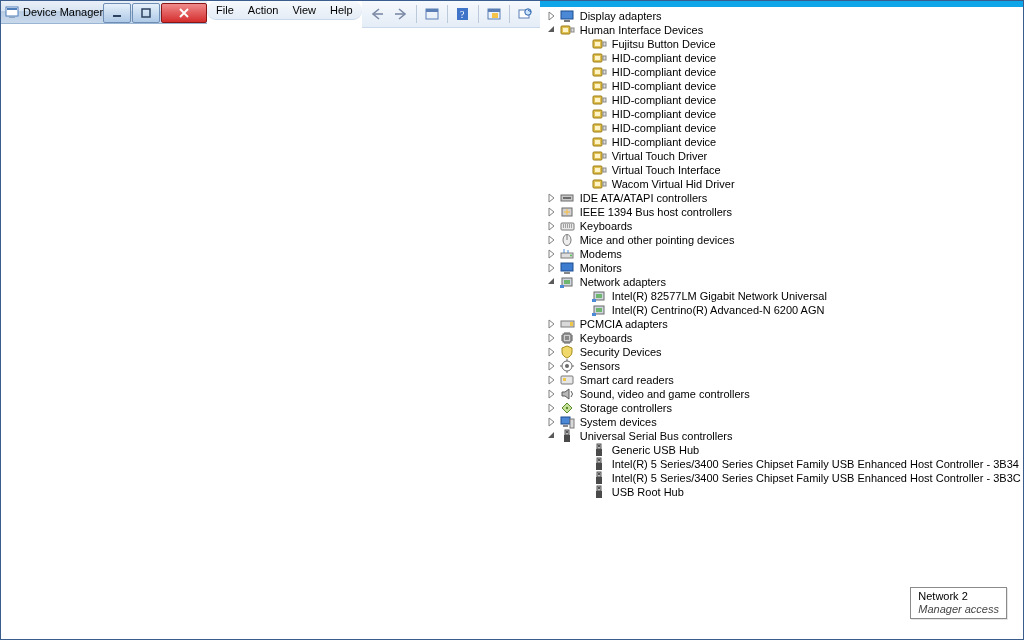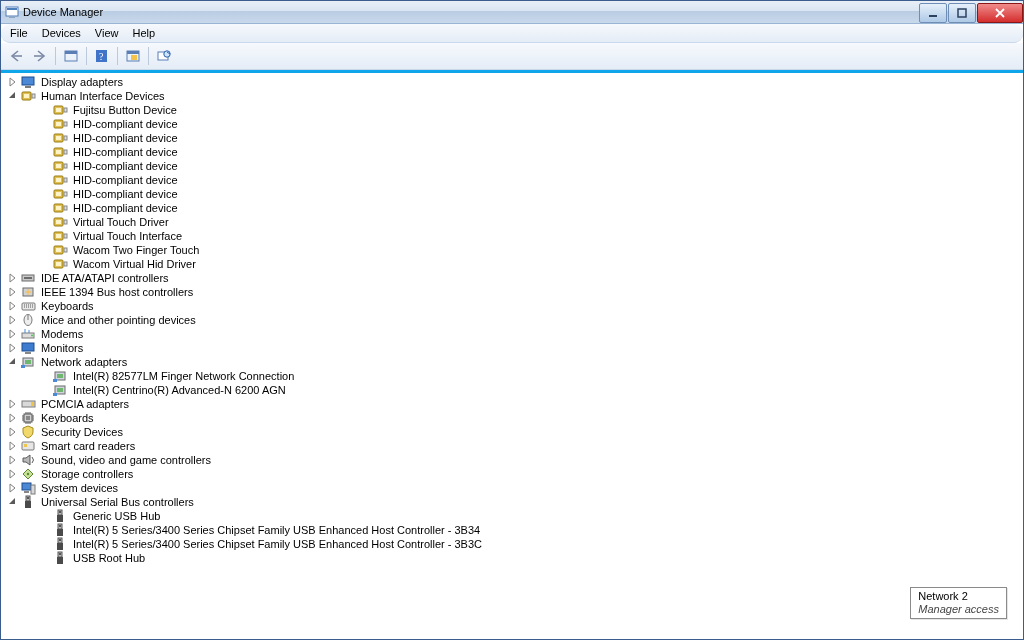--- a/index.html
+++ b/index.html
@@ -1,33 +1,33 @@
 <!DOCTYPE html>
 <html><head>
 <meta charset="utf-8">
 <style>
   html,body{margin:0;padding:0;height:100%;font-family:"Segoe UI",Tahoma,sans-serif;font-size:11px;color:#000;background:#395b8f;overflow:hidden;}
-  .window{position:absolute;left:0;top:0;width:1024px;height:640px;box-sizing:border-box;border:1px solid #3b5d8e;background:#fff;display:flex;flex-direction:column;justify-content:space-between;}
+  .window{position:absolute;left:0;top:0;width:1024px;height:640px;box-sizing:border-box;border:1px solid #3b5d8e;background:#fff;display:flex;flex-direction:row;justify-content:space-between;}
   
   .titlebar{height:22px;background:linear-gradient(to bottom,#e9eff7 0%,#d9e5f2 45%,#b9cce2 46%,#c9d9ec 100%);display:flex;align-items:center;padding:0 0 0 4px;border-bottom:1px solid #9ab4d4;flex:0 0 auto;}
   .titlebar .app-icon{width:14px;height:14px;margin-right:4px;display:flex;align-items:center;justify-content:center;}
   .wincontrols{margin-left:auto;height:18px;display:flex;}
   .winbtn{width:26px;height:18px;display:flex;align-items:center;justify-content:center;border:1px solid #fff0;border-radius:2px;}
   .winbtn.min,.winbtn.max{background:linear-gradient(to bottom,#e6f0fb,#aec9e6);border:1px solid #6f8eb5;margin-right:1px;}
   .winbtn.close{width:44px;background:linear-gradient(to bottom,#f08b8b,#d42d2d);border:1px solid #8a1515;}
   .winbtn svg{display:block;}
   
   .menubar{height:18px;background:linear-gradient(to bottom,#f6f9fd,#e4ecf6);border-bottom:1px solid #c9d8ea;display:flex;align-items:center;padding:0 2px;flex:0 0 auto;border-radius:9px;}
   .menubar .mi{padding:1px 7px;cursor:default;}
   
   .toolbar{height:26px;background:linear-gradient(to bottom,#f6f9fd,#e4ecf6);border-bottom:1px solid #c9d8ea;display:flex;align-items:center;padding:0 3px;flex:0 0 auto;}
   .tbtn{width:22px;height:22px;display:flex;align-items:center;justify-content:center;border:1px solid transparent;border-radius:2px;margin-right:0px;}
   .tsep{width:1px;height:18px;background:#bcc9da;margin:0 3px;}
   
-  .clientwrap{flex:1 1 auto;display:flex;overflow:hidden;border-top:3px solid #0ea5e9;}
+  .clientwrap{flex:1 1 auto;display:flex;overflow:hidden;border-top:6px solid #0ea5e9;}
   .client{flex:1 1 auto;overflow:auto;background:#fff;padding:2px 0 6px 0;}
   .client::-webkit-scrollbar{width:16px;}
   .client::-webkit-scrollbar-track{background:#f0f0f0;border-left:1px solid #dcdcdc;}
   .client::-webkit-scrollbar-thumb{background:#c6c6c6;border:1px solid #a7a7a7;border-radius:2px;}
   .row{display:flex;align-items:center;height:14px;white-space:nowrap;padding:0;}
   .row .label{padding:0 2px;}
   .indent{display:inline-block;}
   .toggle{width:12px;height:12px;display:flex;align-items:center;justify-content:center;cursor:default;color:#5a5a5a;}
   .ico{width:16px;height:14px;display:flex;align-items:center;justify-content:center;margin:0 2px 0 2px;}
   .ico svg{display:block;}
@@ -64,21 +64,21 @@
       <div class="winbtn close">
           <svg width="12" height="10">
             <path d="M2 1 L10 9 M10 1 L2 9" stroke="#fff" stroke-width="1.8"></path>
           </svg>
         </div>
     </div>
   </div>
 
   <div class="menubar">
     <span class="mi">File</span>
-    <span class="mi">Devices</span>
+    <span class="mi">Action</span>
     <span class="mi">View</span>
     <span class="mi">Help</span>
   </div>
 
   <div class="toolbar">
     <div class="tbtn">
         <svg width="16" height="14">
           <path d="M10 2 L4 7 L10 12" fill="none" stroke="#7b8aa6" stroke-width="1.6"></path>
           <path d="M4 7 L14 7" stroke="#7b8aa6" stroke-width="1.6"></path>
         </svg>
@@ -288,33 +288,20 @@
           <span class="indent" style="width: 22px;"></span>
           <span class="toggle"></span>
           <span class="indent" style="width: 16px;"></span>
           <span class="ico">
             <svg width="16" height="14">
               <rect x="1" y="3" width="9" height="8" rx="1" fill="#e0c050" stroke="#9a7a10"></rect>
               <rect x="3" y="5" width="5" height="4" fill="#fff4c8"></rect>
               <rect x="11" y="5" width="3" height="4" fill="#dcdcdc" stroke="#888"></rect>
             </svg>
           </span>
-          <span class="label">Wacom Two Finger Touch</span>
-        </div>
-        <div class="row">
-          <span class="indent" style="width: 22px;"></span>
-          <span class="toggle"></span>
-          <span class="indent" style="width: 16px;"></span>
-          <span class="ico">
-            <svg width="16" height="14">
-              <rect x="1" y="3" width="9" height="8" rx="1" fill="#e0c050" stroke="#9a7a10"></rect>
-              <rect x="3" y="5" width="5" height="4" fill="#fff4c8"></rect>
-              <rect x="11" y="5" width="3" height="4" fill="#dcdcdc" stroke="#888"></rect>
-            </svg>
-          </span>
           <span class="label">Wacom Virtual Hid Driver</span>
         </div>
         <div class="row">
           <span class="indent" style="width: 6px;"></span>
           <span class="toggle">
             <svg width="10" height="10">
               <path d="M2 1 L7 5 L2 9 Z" fill="none" stroke="#808080"></path>
             </svg>
           </span>
           <span class="ico">
@@ -421,21 +408,21 @@
           <span class="indent" style="width: 22px;"></span>
           <span class="toggle"></span>
           <span class="indent" style="width: 16px;"></span>
           <span class="ico">
             <svg width="16" height="14">
               <rect x="2" y="3" width="10" height="8" fill="#cfd6de" stroke="#6b6b6b"></rect>
               <rect x="4" y="5" width="6" height="4" fill="#6fb66f"></rect>
               <rect x="0" y="10" width="4" height="3" fill="#4a8ad6"></rect>
             </svg>
           </span>
-          <span class="label">Intel(R) 82577LM Finger Network Connection</span>
+          <span class="label">Intel(R) 82577LM Gigabit Network Universal</span>
         </div>
         <div class="row">
           <span class="indent" style="width: 22px;"></span>
           <span class="toggle"></span>
           <span class="indent" style="width: 16px;"></span>
           <span class="ico">
             <svg width="16" height="14">
               <rect x="2" y="3" width="10" height="8" fill="#cfd6de" stroke="#6b6b6b"></rect>
               <rect x="4" y="5" width="6" height="4" fill="#6fb66f"></rect>
               <rect x="0" y="10" width="4" height="3" fill="#4a8ad6"></rect>
@@ -480,20 +467,36 @@
             <svg width="10" height="10">
               <path d="M2 1 L7 5 L2 9 Z" fill="none" stroke="#808080"></path>
             </svg>
           </span>
           <span class="ico">
             <svg width="16" height="14">
               <path d="M7 1 L12 3 V7 C12 10 9.5 12 7 13 C4.5 12 2 10 2 7 V3 Z" fill="#f0d86a" stroke="#a68c1e"></path>
             </svg>
           </span>
           <span class="label">Security Devices</span>
+        </div>
+        <div class="row">
+          <span class="indent" style="width: 6px;"></span>
+          <span class="toggle">
+            <svg width="10" height="10">
+              <path d="M2 1 L7 5 L2 9 Z" fill="none" stroke="#808080"></path>
+            </svg>
+          </span>
+          <span class="ico">
+            <svg width="16" height="14">
+              <circle cx="7" cy="7" r="5" fill="none" stroke="#6a6a6a"></circle>
+              <circle cx="7" cy="7" r="2" fill="#6a6a6a"></circle>
+              <path d="M7 0v2M7 12v2M0 7h2M12 7h2" stroke="#6a6a6a"></path>
+            </svg>
+          </span>
+          <span class="label">Sensors</span>
         </div>
         <div class="row">
           <span class="indent" style="width: 6px;"></span>
           <span class="toggle">
             <svg width="10" height="10">
               <path d="M2 1 L7 5 L2 9 Z" fill="none" stroke="#808080"></path>
             </svg>
           </span>
           <span class="ico">
             <svg width="16" height="14">

